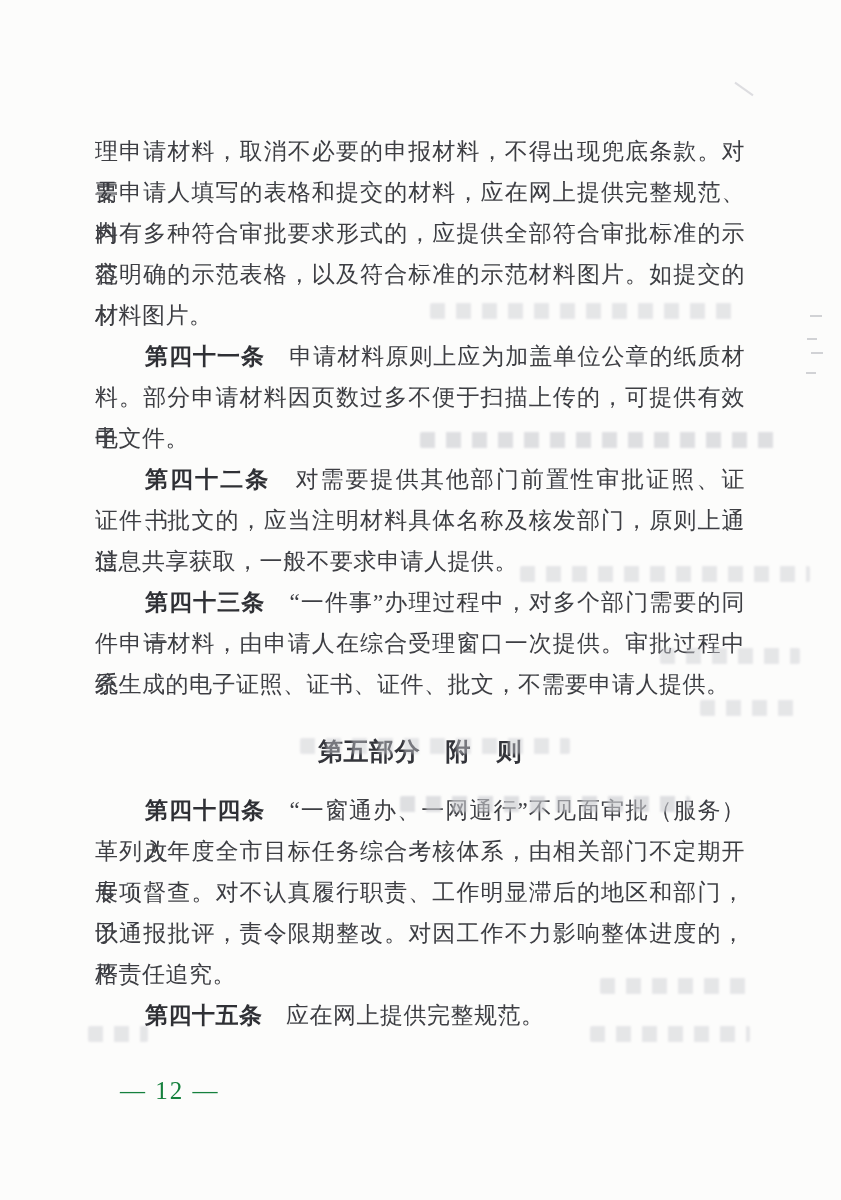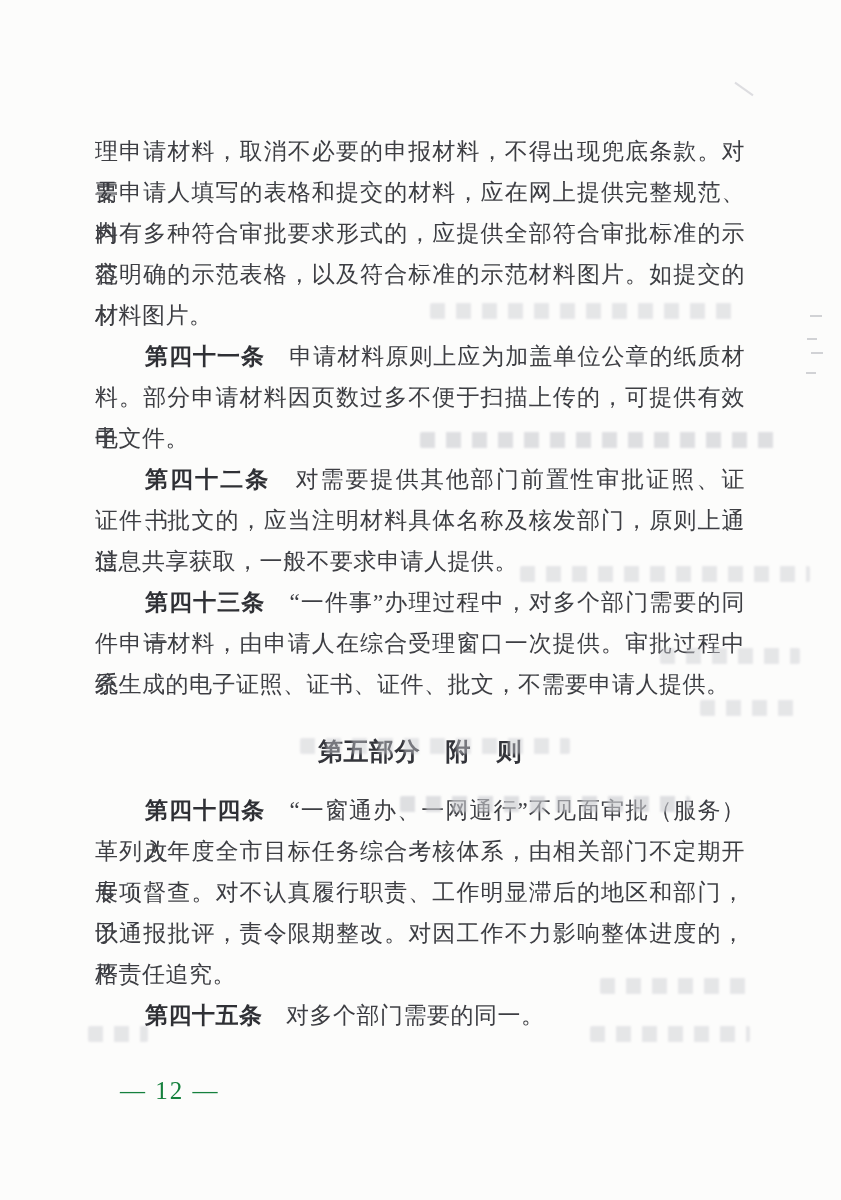--- a/index.html
+++ b/index.html
@@ -115,21 +115,21 @@
       <div class="line short"><span>信息共享获取，一般不要求申请人提供。</span></div>
       <div class="line full indent pstart"><strong>第四十三条</strong><span>　“一件事”办理过程中，对多个部门需要的同一</span></div>
       <div class="line full"><span>件申请材料，由申请人在综合受理窗口一次提供。审批过程中系</span></div>
       <div class="line short"><span>统生成的电子证照、证书、证件、批文，不需要申请人提供。</span></div>
       <div class="line heading"><span>第五部分　附　则</span></div>
       <div class="line full indent pstart"><strong>第四十四条</strong><span>　“一窗通办、一网通行”不见面审批（服务）改</span></div>
       <div class="line full"><span>革列入年度全市目标任务综合考核体系，由相关部门不定期开展</span></div>
       <div class="line full"><span>专项督查。对不认真履行职责、工作明显滞后的地区和部门，予</span></div>
       <div class="line full"><span>以通报批评，责令限期整改。对因工作不力影响整体进度的，严</span></div>
       <div class="line short"><span>格责任追究。</span></div>
-      <div class="line short indent pstart"><strong>第四十五条</strong><span>　对多个部门需要的同一。</span></div>
+      <div class="line short indent pstart"><strong>第四十五条</strong><span>　应在网上提供完整规范。</span></div>
     </div>
 
   <div class="footer">— 12 —</div>
 
   <div class="ghost" style="left:430px; top:303px; width:310px;"></div>
   <div class="ghost dark" style="left:420px; top:432px; width:360px;"></div>
   <div class="ghost" style="left:520px; top:566px; width:290px;"></div>
   <div class="ghost" style="left:660px; top:648px; width:140px;"></div>
   <div class="ghost" style="left:700px; top:700px; width:100px;"></div>
   <div class="ghost" style="left:300px; top:738px; width:270px;"></div>

